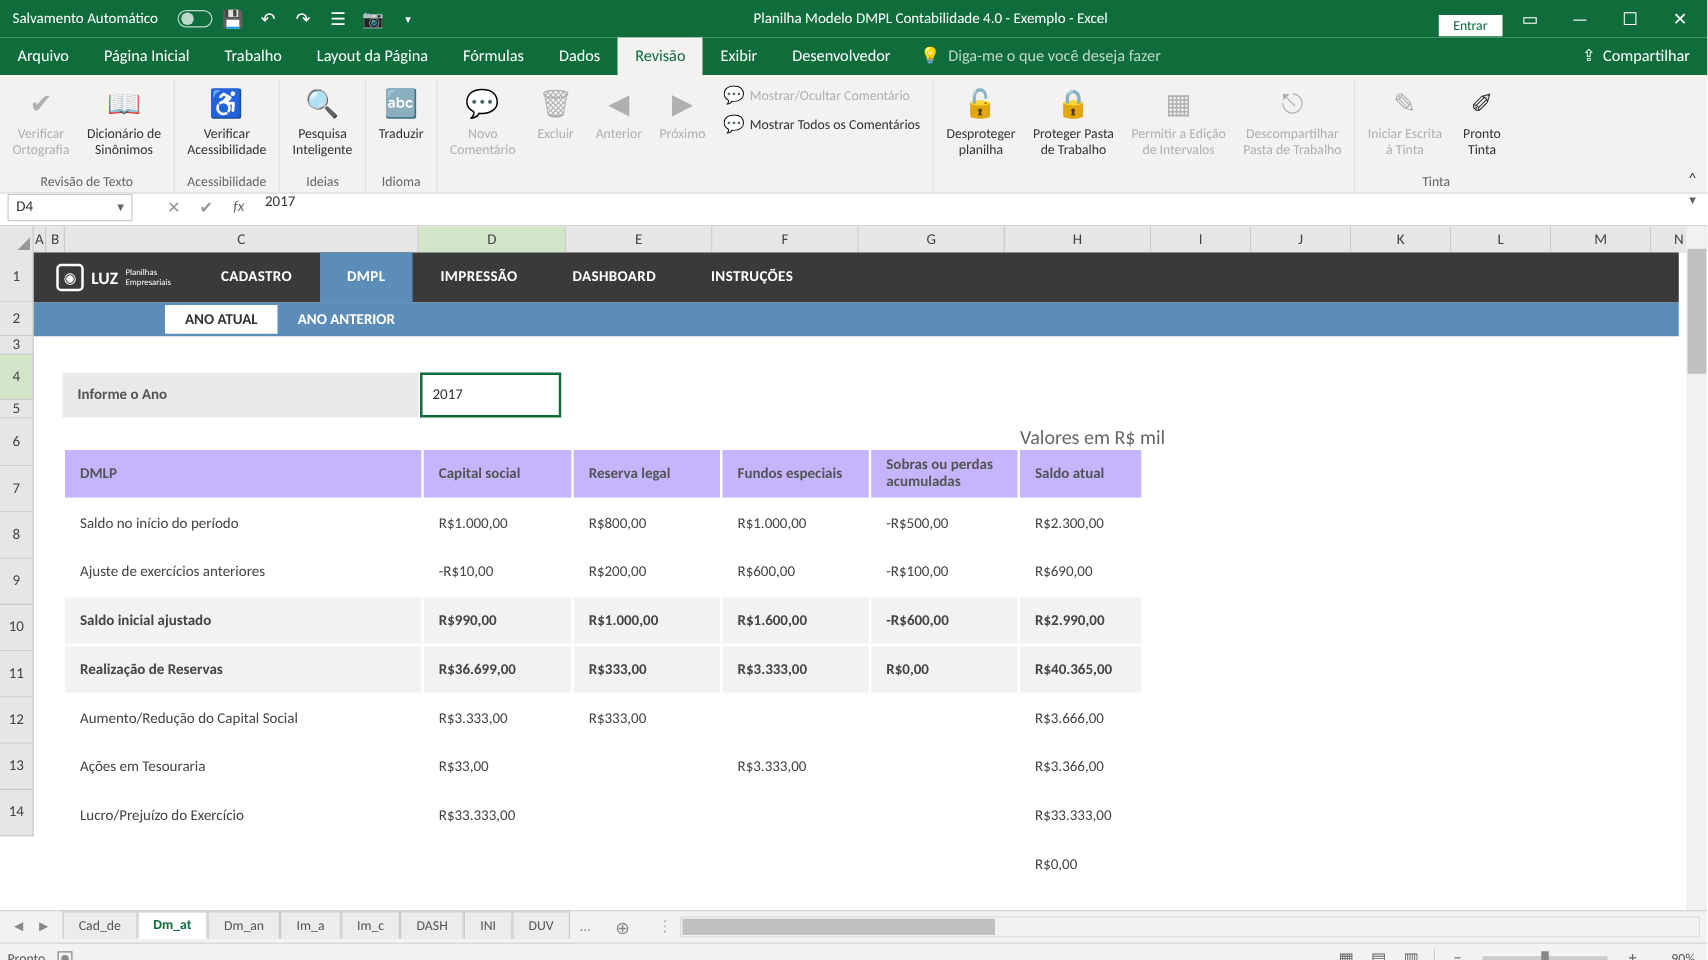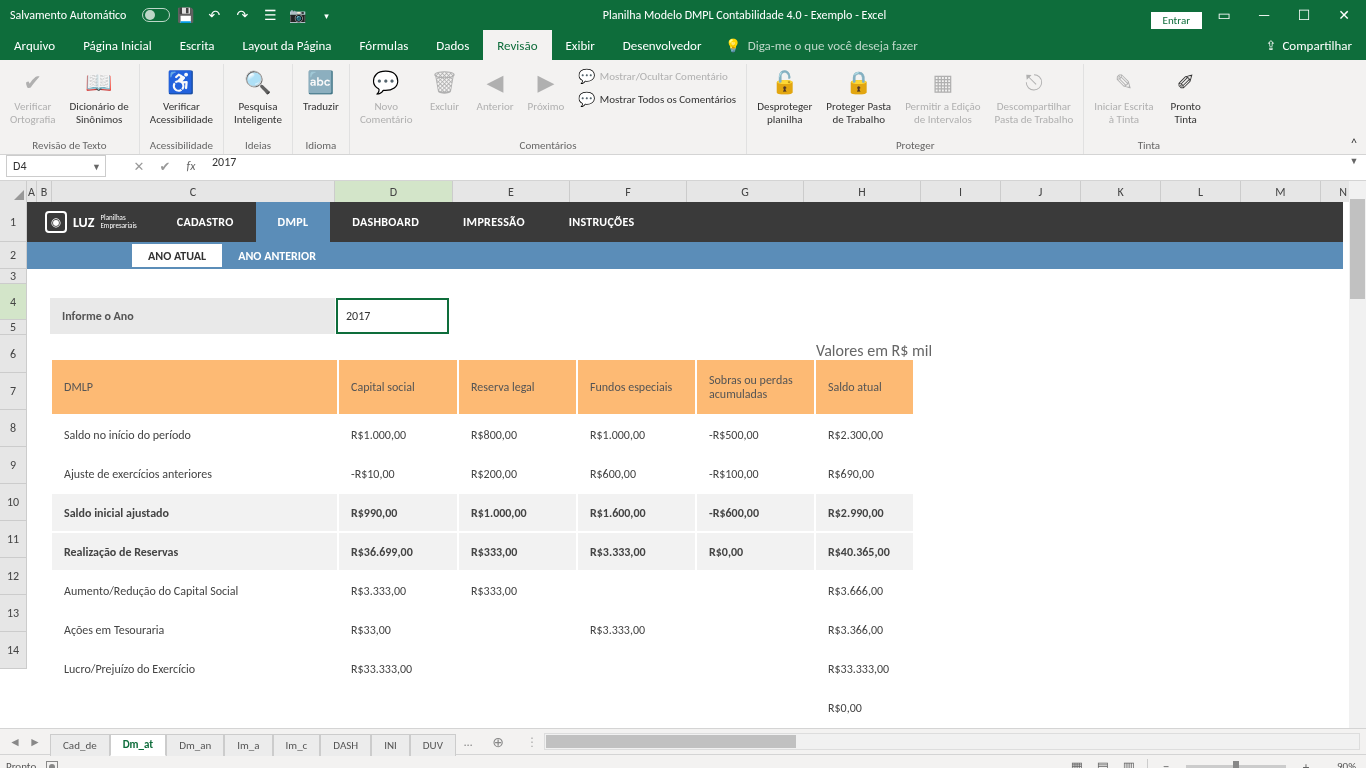--- a/index.html
+++ b/index.html
@@ -57,35 +57,35 @@
 .nitem.cur{background:#5b8db8}
 .sub-band{position:absolute;top:40px;left:0;height:27px;width:1316px;background:#5b8db8;display:flex;align-items:center;padding-left:105px;color:#fff;font-size:12px}
 .stab{height:23px;padding:0 16px;display:flex;align-items:center;font-weight:600;cursor:pointer}
 .stab.cur{background:#fff;color:#333}
 .cells{position:absolute;top:67px;left:0;right:0;bottom:0}
 .inform-label{position:absolute;top:29px;left:23px;width:285px;height:36px;background:#e9e9e9;display:flex;align-items:center;padding-left:12px;font-size:12px;font-weight:600;color:#555}
 .year-cell{position:absolute;top:29px;left:309px;width:113px;height:36px;border:2px solid #0e6d3b;display:flex;align-items:center;padding-left:8px;font-size:12px;color:#333;background:#fff}
 .val-note{position:absolute;top:72px;left:789px;font-size:16px;color:#666}
 .tbl{position:absolute;top:89px;left:23px}
 .tbl th,.tbl td{text-align:left;font-size:12px;padding:0 12px;vertical-align:middle;border:0}
-.tbl thead th{background:#fdba74;height:54px;color:#555;font-weight:400}
+.tbl thead th{background:#c4b5fd;height:38px;color:#555;font-weight:700}
 .tbl tbody td{height:37px;color:#444}
 .tbl tbody tr.sub td{background:#f2f2f2;font-weight:600}
 .tbl .c0{width:285px}
 .tbl .c1{width:118px}
 .tbl .c2{width:117px}
 .tbl .c3{width:117px}
 .tbl .c4{width:117px}
 .tbl .c5{width:97px}
 .vscroll{position:absolute;right:0;top:0;bottom:0;width:17px;background:#f1f1f1}
 .vthumb{position:absolute;top:18px;width:15px;left:1px;height:100px;background:#c1c1c1}
 .sheet-bar{height:26px;background:#f3f2f1;border-top:1px solid #d4d4d4;display:flex;align-items:center;font-size:12px}
 .sb-nav{display:flex;gap:2px;padding:0 6px}
 .sb-arrow{width:18px;height:18px;display:flex;align-items:center;justify-content:center;color:#888;cursor:pointer}
-.tabs{display:flex;align-items:flex-end;height:26px}
+.tabs{display:flex;height:26px}
 .tab{height:22px;padding:0 12px;border:1px solid #ccc;border-bottom:none;display:flex;align-items:center;background:#ececec;cursor:pointer;color:#555;margin-bottom:-1px;font-size:11px}
 .tab.act{background:#fff;color:#0e6d3b;font-weight:600;border-bottom:1px solid #fff}
 .tab.add{border:none;background:transparent;color:#888;font-size:14px}
 .tdots{padding:0 8px;color:#888}
 .hscroll{flex:1;height:17px;margin:0 6px;background:#f1f1f1;position:relative;border:1px solid #ddd}
 .hthumb{position:absolute;left:1px;top:1px;height:13px;width:250px;background:#c1c1c1}
 .status-bar{height:24px;background:#f3f2f1;border-top:1px solid #d4d4d4;display:flex;align-items:center;font-size:11px;color:#555;padding:0 6px}
 .sb-left{display:flex;align-items:center;gap:10px}
 .macro-rec{width:12px;height:12px;border:1px solid #888;position:relative}
 .macro-rec::after{content:"";position:absolute;width:6px;height:6px;border-radius:50%;background:#888;top:2px;left:2px}
@@ -117,21 +117,21 @@
     <div class="win-btn">—</div>
     <div class="win-btn">☐</div>
     <div class="win-btn">✕</div>
   </div>
 </div>
 
 <div class="menu-bar">
   <div id="menu-items" style="display: flex;">
       <div class="menu-item">Arquivo</div>
       <div class="menu-item">Página Inicial</div>
-      <div class="menu-item">Escrita</div>
+      <div class="menu-item">Trabalho</div>
       <div class="menu-item">Layout da Página</div>
       <div class="menu-item">Fórmulas</div>
       <div class="menu-item">Dados</div>
       <div class="menu-item active">Revisão</div>
       <div class="menu-item">Exibir</div>
       <div class="menu-item">Desenvolvedor</div>
     </div>
   <div class="tellme">
     <span class="bulb">💡</span>
     <span>Diga-me o que você deseja fazer</span>
@@ -210,21 +210,20 @@
         <div class="rrow-item">
             <span class="sic">💬</span>
             <span>Mostrar/Ocultar Comentário</span>
           </div>
         <div class="rrow-item" style="color:#333">
             <span class="sic">💬</span>
             <span>Mostrar Todos os Comentários</span>
           </div>
       </div>
     </div>
-    <div class="rgrp-label">Comentários</div>
   </div>
   <div class="rgrp">
     <div class="rgrp-body">
       <div class="rbtn">
           <div class="ric">🔓</div>
           <span style="white-space:pre-line">Desproteger
 planilha</span>
         </div>
       <div class="rbtn">
           <div class="ric">🔒</div>
@@ -235,21 +234,20 @@
           <div class="ric">▦</div>
           <span style="white-space:pre-line">Permitir a Edição
 de Intervalos</span>
         </div>
       <div class="rbtn dis">
           <div class="ric">⎋</div>
           <span style="white-space:pre-line">Descompartilhar
 Pasta de Trabalho</span>
         </div>
     </div>
-    <div class="rgrp-label">Proteger</div>
   </div>
   <div class="rgrp" style="border-right:none">
     <div class="rgrp-body">
       <div class="rbtn dis">
           <div class="ric">✎</div>
           <span style="white-space:pre-line">Iniciar Escrita
 à Tinta</span>
         </div>
       <div class="rbtn">
           <div class="ric">✐</div>
@@ -317,22 +315,22 @@
         <div class="logo-ic">◉</div>
         <div>
           <div class="logo-txt">LUZ</div>
         </div>
         <div class="logo-sub" style="white-space:pre-line">Planilhas
 Empresariais</div>
       </div>
       <div id="nav-items" style="display:flex">
           <div class="nitem">CADASTRO</div>
           <div class="nitem cur">DMPL</div>
+          <div class="nitem">IMPRESSÃO</div>
           <div class="nitem">DASHBOARD</div>
-          <div class="nitem">IMPRESSÃO</div>
           <div class="nitem">INSTRUÇÕES</div>
         </div>
     </div>
     <div class="sub-band">
       <div id="sub-items" style="display:flex">
           <div class="stab cur">ANO ATUAL</div>
           <div class="stab">ANO ANTERIOR</div>
         </div>
     </div>
     <div class="cells">

